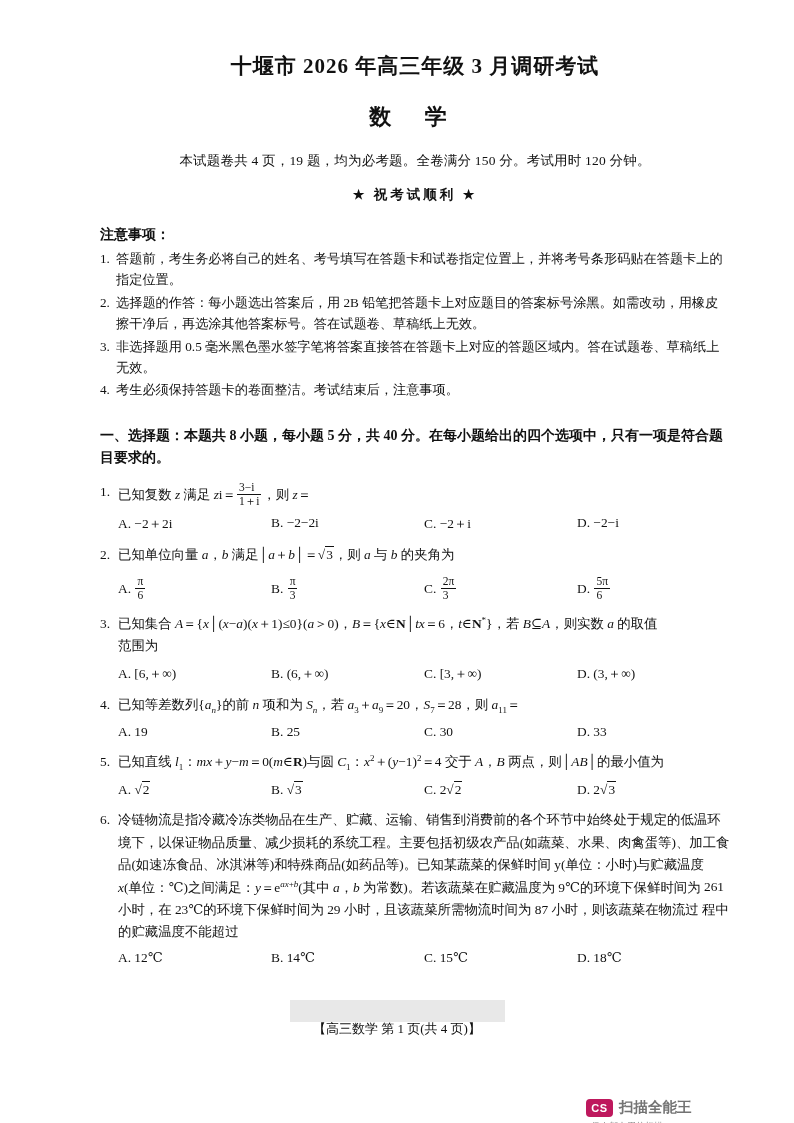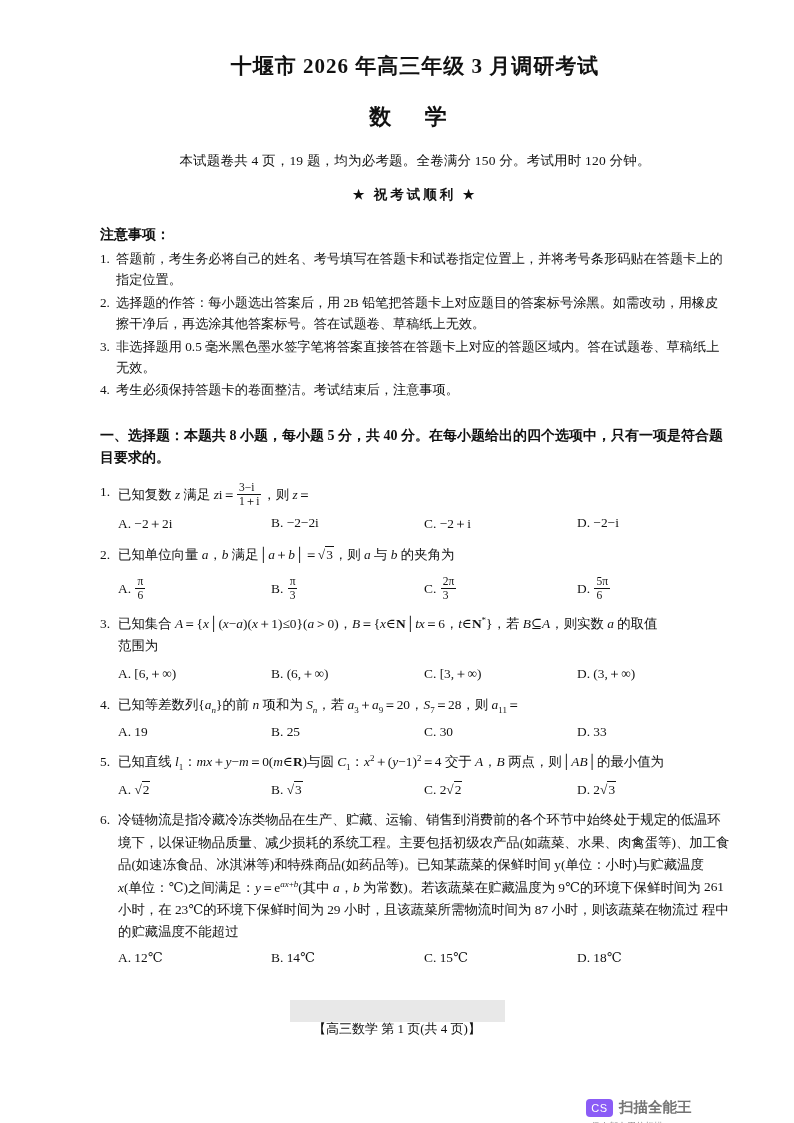--- a/index.html
+++ b/index.html
@@ -94,22 +94,22 @@
   .footer-band{
     position:absolute;left:290px;top:1000px;width:215px;height:22px;
     background:#e8e8e8;
   }
   .footer-txt{position:relative;}
   .cs{
     position:absolute;left:586px;top:1098px;width:200px;
   }
   .cs-row{display:flex;align-items:center;}
   .cs-badge{
-    width:27px;height:18px;border-radius:4px;background:#8b5cf6;color:#fff;
-    font-size:11px;font-weight:normal;display:flex;align-items:center;justify-content:center;
+    width:27px;height:18px;border-radius:4px;background:#be185d;color:#fff;
+    font-size:11px;font-weight:bold;display:flex;align-items:center;justify-content:center;
     font-family:"Liberation Sans",sans-serif;letter-spacing:0.5px;
   }
   .cs-name{
     font-size:14.5px;font-weight:bold;margin-left:6px;color:#737373;
     font-family:"Liberation Sans",sans-serif;
   }
   .cs-sub{
     font-size:9px;color:#8a8a8a;margin-top:3px;
     font-family:"Liberation Sans",sans-serif;
   }

